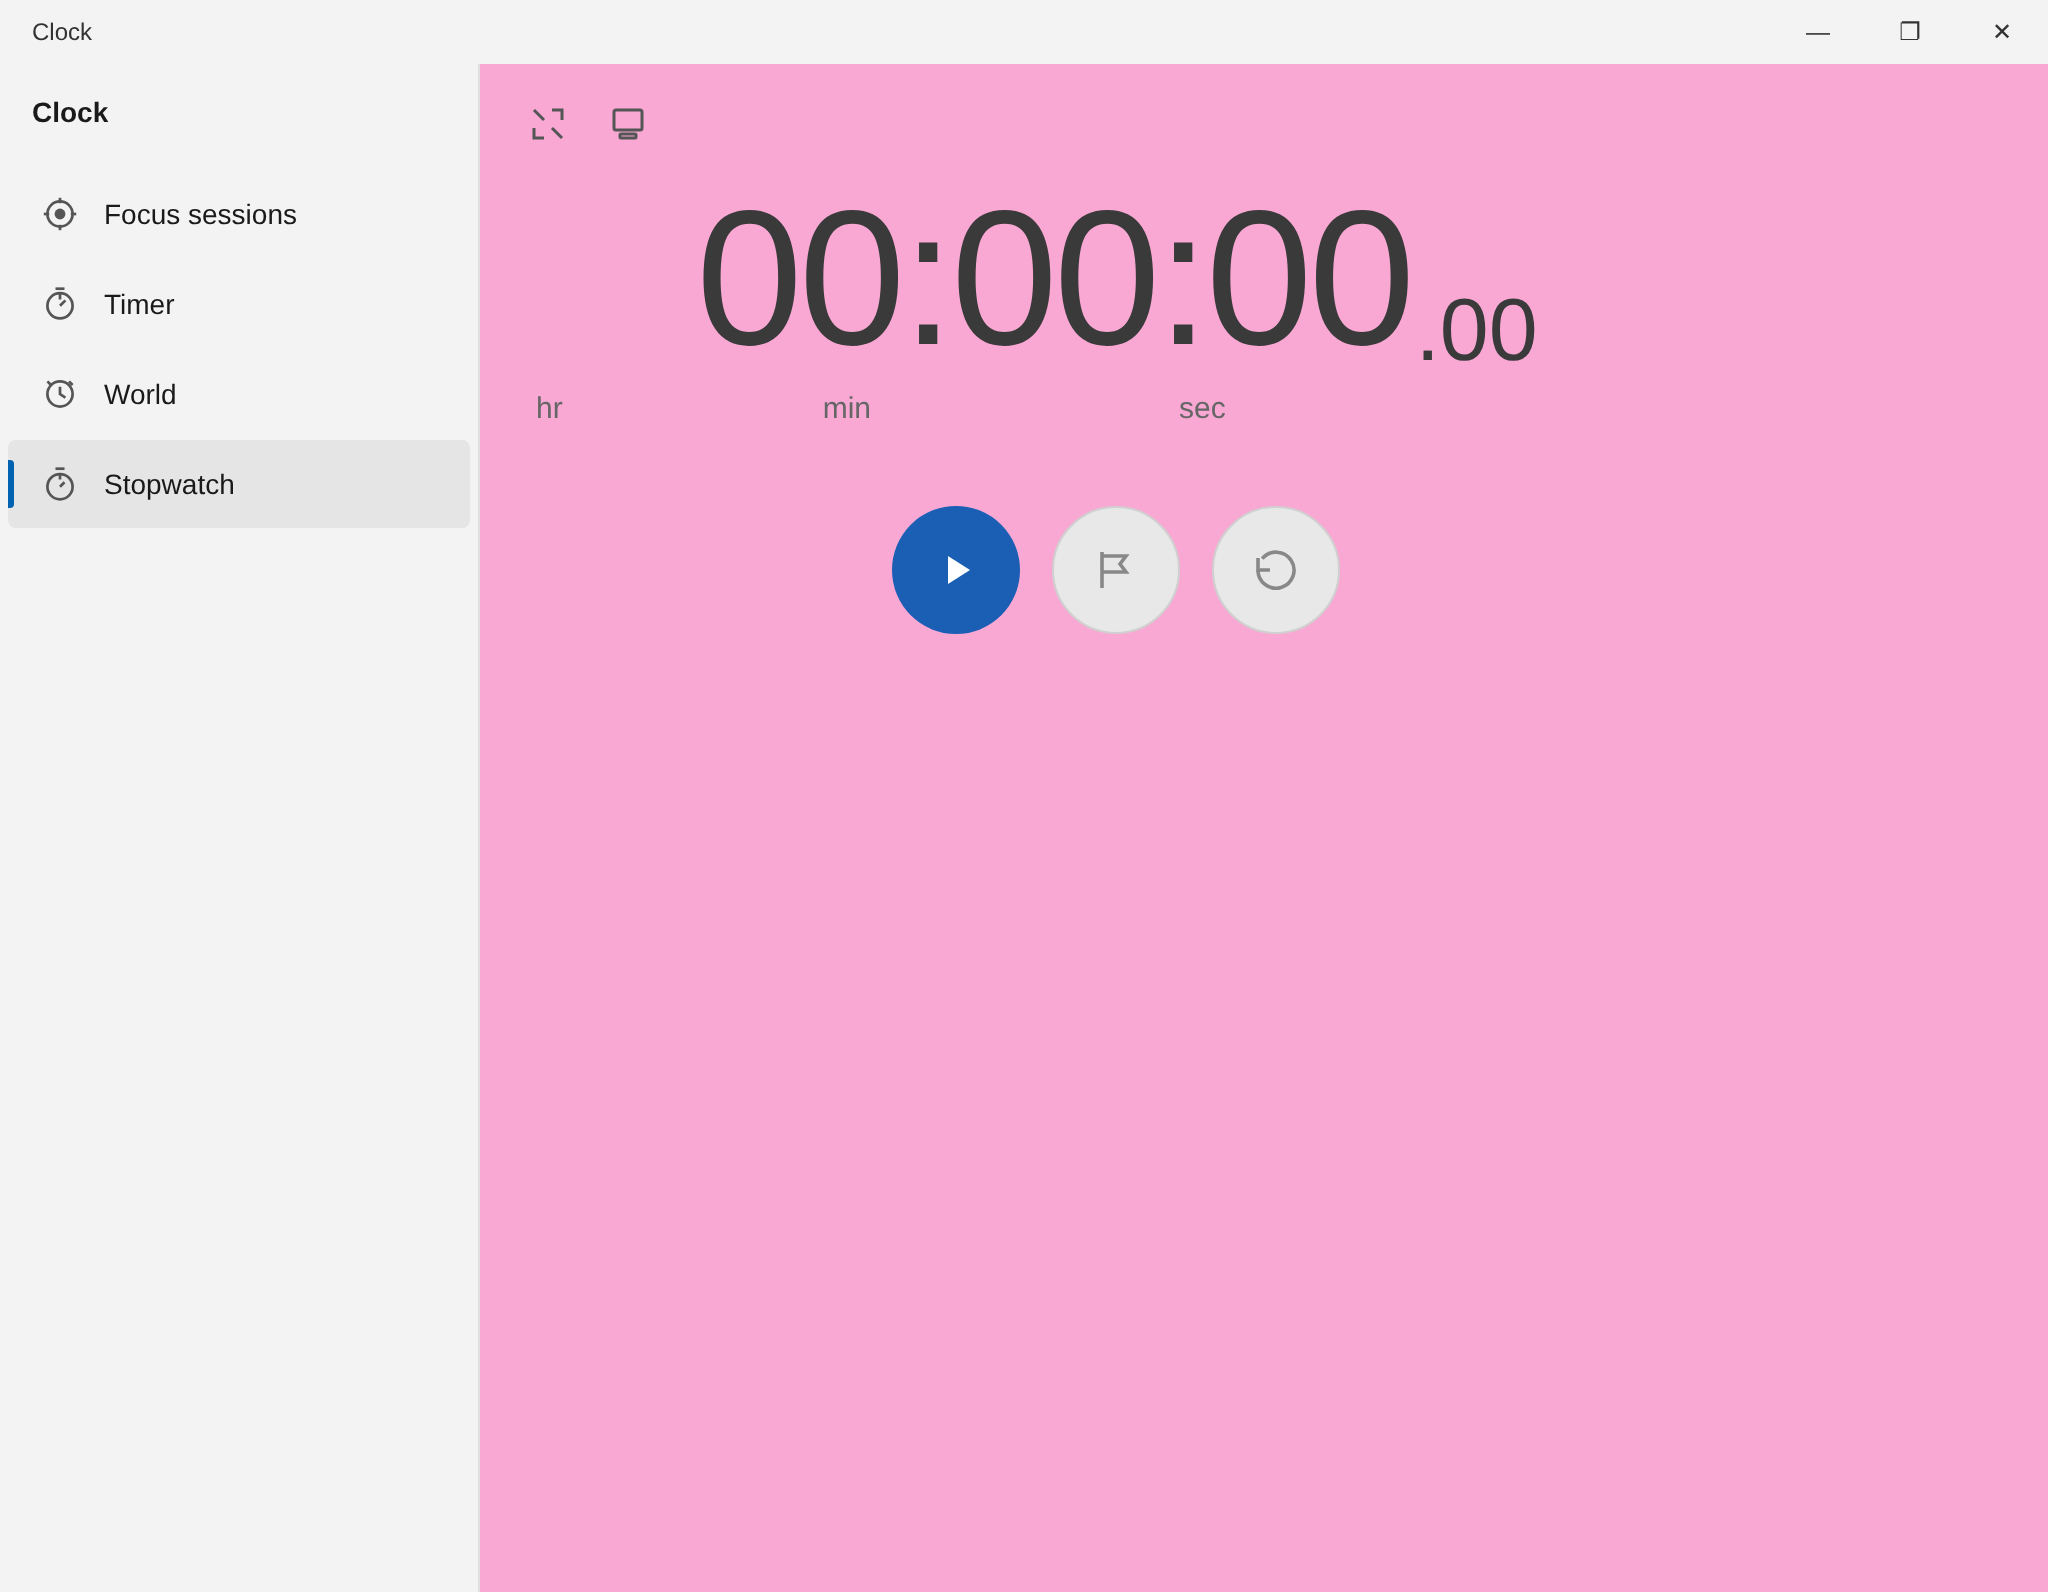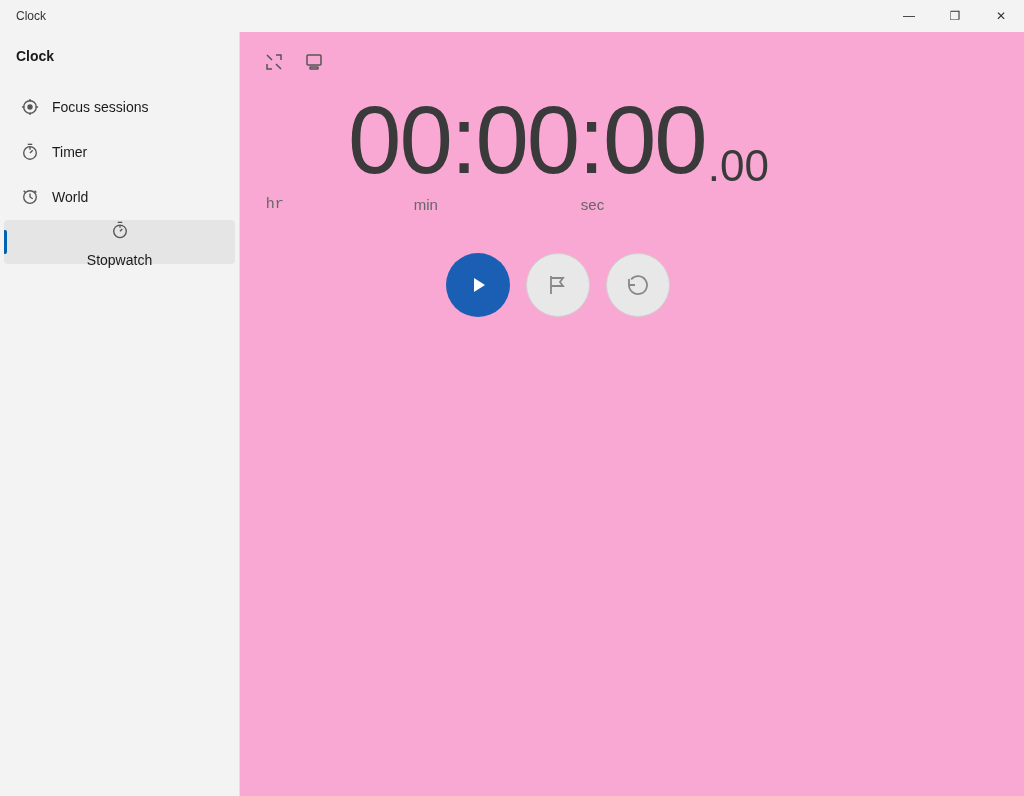--- a/index.html
+++ b/index.html
@@ -92,21 +92,20 @@
       margin: 1px 4px;
       position: relative;
       color: #1a1a1a;
       font-size: 14px;
       gap: 12px;
     }
 
     .nav-item.active {
       background: #e5e5e5;
       font-weight: 500;
-      flex-direction: column;
     }
 
     .nav-item.active::before {
       content: '';
       position: absolute;
       left: 0;
       top: 50%;
       transform: translateY(-50%);
       width: 3px;
       height: 24px;
@@ -339,23 +338,23 @@
         <span class="time-main">:</span>
         <span class="time-main">00</span>
         <span class="time-main">:</span>
         <span class="time-main">00</span>
         <span class="time-centiseconds">
           <span style="font-size:44px; font-weight:200; color:#3a3a3a;">.</span><span>00</span>
         </span>
       </div>
 
       <div class="time-labels">
-        <span class="time-label" style="position:relative; left:-260px;font-family:Liberation Mono, monospace;">hr</span>
+        <span class="time-label" style="position:relative; left:-260px;">hr</span>
         <span class="time-label" style="position:relative; left:-130px;text-align:center;">min</span>
-        <span class="time-label" style="position:relative; left:13px;">sec</span>
+        <span class="time-label" style="position:relative; left:24px;">sec</span>
       </div>
 
       <div class="controls">
 
         <button class="ctrl-btn play" title="Start">
           <svg viewBox="0 0 24 24" fill="white">
             <polygon points="8,5 19,12 8,19"></polygon>
           </svg>
         </button>
 

